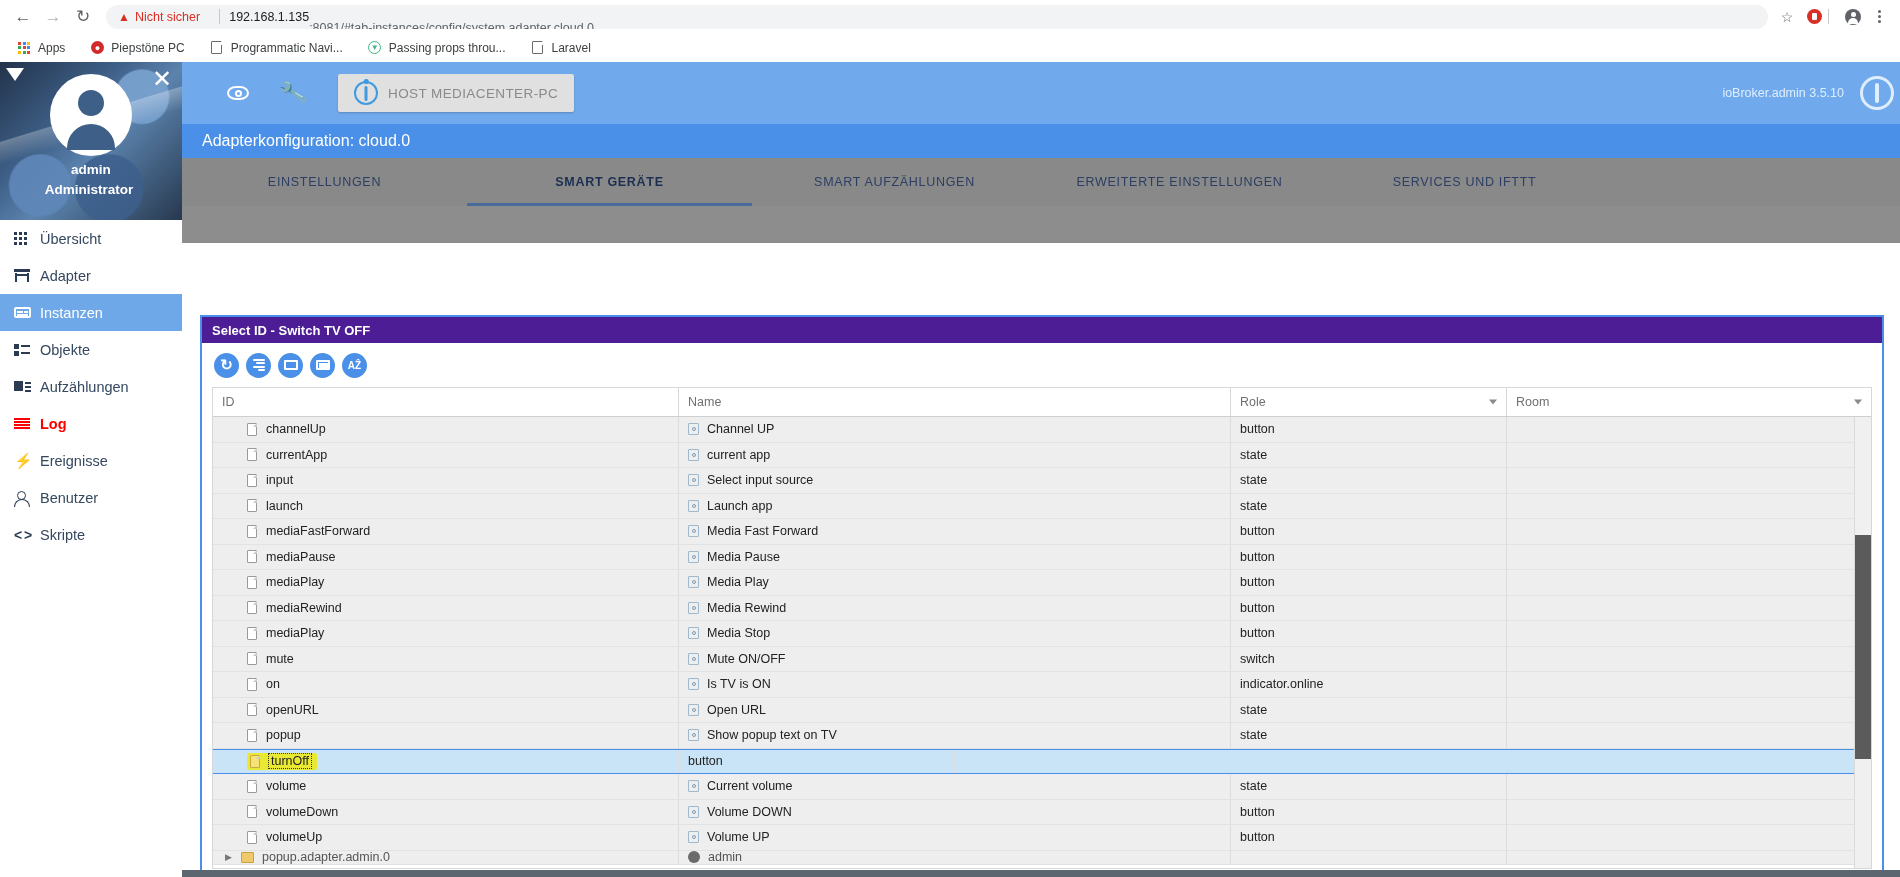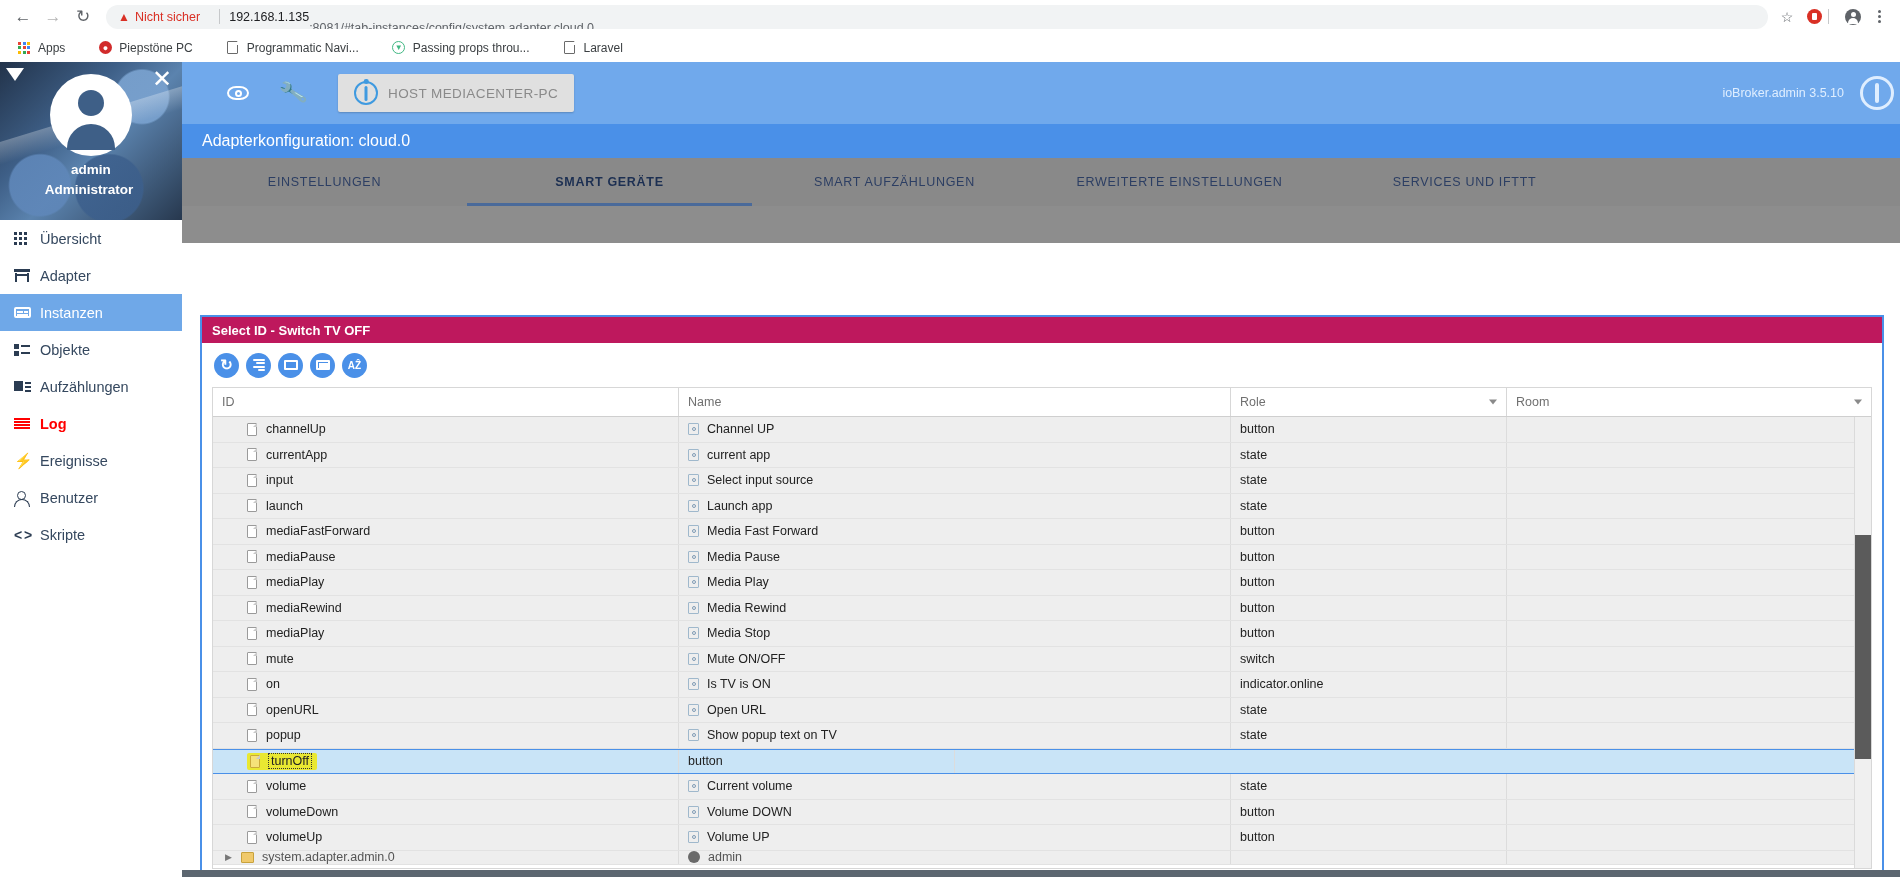--- a/index.html
+++ b/index.html
@@ -41,21 +41,21 @@
   .prof-circle { width: 16px; height: 16px; border-radius: 50%; background: #5f6368;
     position: relative; }
   .prof-circle::before { content:""; position:absolute; width:5px;height:5px;border-radius:50%;
     background:#fff; left:5.5px; top:3px; }
   .prof-circle::after { content:""; position:absolute; width:10px;height:6px;border-radius:5px 5px 0 0;
     background:#fff; left:3px; top:9.5px; }
   .kebab { width:22px;height:24px;display:flex;flex-direction:column;align-items:center;
     justify-content:center;gap:2px; }
   .kebab i { width:3px;height:3px;border-radius:50%;background:#5f6368;display:block; }
 
-  .bookmarks-row { height: 29px; display: flex; align-items: center; padding: 0 8px; gap: 16px; }
+  .bookmarks-row { height: 29px; display: flex; align-items: center; padding: 0 8px; gap: 8px; }
   .bm { display:flex; align-items:center; height:22px; padding: 0 8px; font-size:12px;
     color:#3c4043; white-space:nowrap; }
   .bm-ico { width:16px; height:16px; margin-right:6px; display:flex; align-items:center;
     justify-content:center; flex:0 0 auto; }
   .apps-grid { display:grid; grid-template-columns: repeat(3,3px); grid-template-rows: repeat(3,3px);
     gap:1.5px; }
   .apps-grid i { display:block; width:3px;height:3px; }
   .doc-ico { width:11px;height:13px;border:1.2px solid #6a6a6a;border-radius:1px;position:relative; }
   .doc-ico::after{content:"";position:absolute;right:-1px;top:-1px;border-width:0 0 4px 4px;
     border-style:solid;border-color:transparent transparent #fff transparent;}
@@ -155,21 +155,21 @@
     color:#2c3e63; letter-spacing:.7px; position:relative; width:285px; cursor:pointer; }
   .tab.active { color:#1c2f52; font-weight:600; }
   .tab.active::after { content:""; position:absolute; left:0; right:0; bottom:0; height:3px;
     background:#4a6a9a; }
   .tabs-fill { flex:1 1 auto; }
   .gray-band { height:37px; background:#8d8d8d; }
 
   
   .dialog { position:absolute; left:18px; top:253px; width:1684px; height:620px;
     background:#fff; border:2px solid #4a90e8; }
-  .dlg-head { height:26px; background:#be185d; color:#fff; font-size:13px; font-weight:bold;
+  .dlg-head { height:26px; background:#4c1d95; color:#fff; font-size:13px; font-weight:bold;
     display:flex; align-items:center; padding-left:10px; }
   .dlg-toolbar { height:44px; display:flex; align-items:center; padding-left:12px; gap:7px; }
   .rbtn { width:25px;height:25px;border-radius:50%;background:#4a90e8;display:flex;
     align-items:center;justify-content:center;color:#fff;font-size:13px;cursor:pointer; }
   .rb-refresh{font-size:15px;font-weight:bold;}
   .rb-lines{display:flex;flex-direction:column;gap:1.5px;align-items:flex-end;}
   .rb-lines i{display:block;height:2px;background:#fff;border-radius:1px;}
   .rb-folder{width:14px;height:10px;border:2px solid #fff;border-radius:1px;}
   .rb-folder2{width:14px;height:10px;border:2px solid #fff;border-radius:1px;position:relative;}
   .rb-folder2::after{content:"";position:absolute;left:1px;top:1px;width:9px;height:5px;background:#fff;}
@@ -793,21 +793,21 @@
               </div>
             <div class="cell c-room">
                 <span></span>
               </div>
           </div>
 
           <div class="row" style="height:14px;overflow:hidden;color:#555;">
             <div class="cell c-id" style="padding-left:34px;">
               <span class="expander">▶</span>
               <span class="fold-ico"></span>
-              <span>system.adapter.admin.0</span>
+              <span>popup.adapter.admin.0</span>
             </div>
             <div class="cell c-name">
               <span class="avatar-sm"></span>
               <span>admin</span>
             </div>
             <div class="cell c-role">
                 <span></span>
               </div>
             <div class="cell c-room">
                 <span></span>

